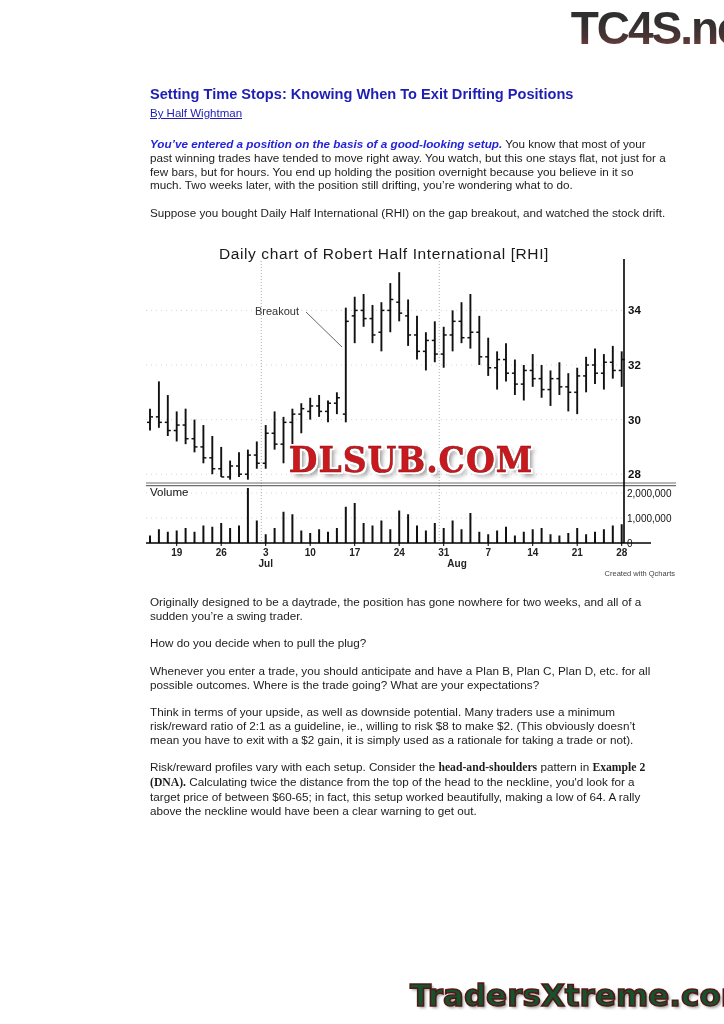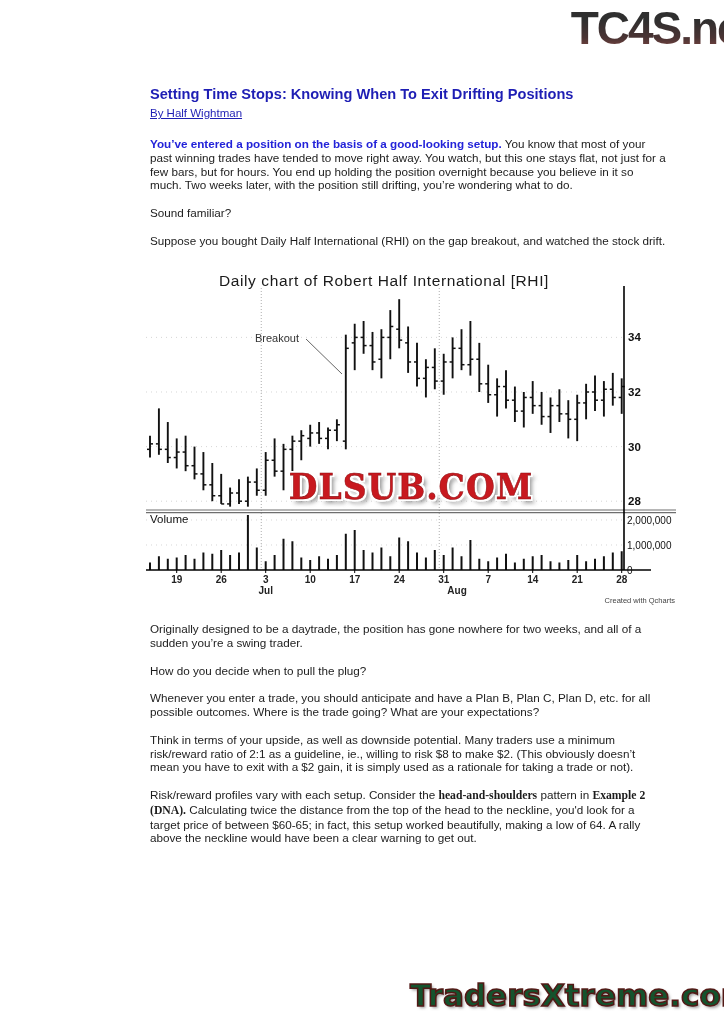--- a/index.html
+++ b/index.html
@@ -19,21 +19,21 @@
     background:linear-gradient(#2f2f2f 35%,#4a3434 70%,#8a4a44 100%);
     -webkit-background-clip:text;background-clip:text;
     -webkit-text-fill-color:transparent;
   }
   #corner-mark{position:absolute;top:2px;right:1px;width:9px;height:6px;background:#c64b44;opacity:.85;}
   
   #article{position:absolute;left:104px;top:86px;width:517px;margin-left:46px;}
   #article-title{font-size:14.6px;font-weight:bold;color:#1e1eb4;margin:0;line-height:17px;}
   #byline{font-size:11.5px;color:#1e1eb4;text-decoration:underline;line-height:14px;display:inline-block;margin:0 0 2px 0;cursor:pointer;}
   .para{font-size:11.7px;line-height:13.8px;margin:0 0 13.8px 0;}
-  .seg-lead{color:#2323d9;font-weight:bold;}
+  .seg-lead{color:#2323d9;font-weight:bold;font-style:italic;}
   .seg-bold{font-weight:bold;font-family:Liberation Serif, serif;}
   #intro-paragraphs{margin-top:15px;}
   
   #chart-figure{position:relative;width:530px;height:340px;margin:23px 0 12px -4px;}
   #chart-svg{position:absolute;left:0;top:0;}
   #watermark{
     position:absolute;left:118px;top:199px;width:294px;text-align:center;
     font-family:"DejaVu Serif","Liberation Serif",serif;font-weight:bold;
     font-size:33px;line-height:36px;letter-spacing:1px;
     color:#c8191f;-webkit-text-stroke:0.5px #8c0f12;
@@ -61,21 +61,20 @@
 
   <div id="tc4s-logo">TC4S.net</div>
   <div id="corner-mark"></div>
 
   <div id="article">
     <h1 id="article-title">Setting Time Stops: Knowing When To Exit Drifting Positions</h1>
     <a id="byline">By Half Wightman</a>
 
     <div id="intro-paragraphs">
         <p class="para"><span class="seg-lead">You’ve entered a position on the basis of a good-looking setup.</span><span> You know that most of your past winning trades have tended to move right away. You watch, but this one stays flat, not just for a few bars, but for hours. You end up holding the position overnight because you believe in it so much. Two weeks later, with the position still drifting, you’re wondering what to do.</span></p>
-        <p class="para"><span>Sound familiar?</span></p>
         <p class="para"><span>Suppose you bought Daily Half International (RHI) on the gap breakout, and watched the stock drift.</span></p>
       </div>
 
     <div id="chart-figure">
       <svg id="chart-svg" width="530" height="340" viewBox="0 0 530 340">
           <text x="238" y="16" text-anchor="middle" font-size="15.5" fill="#1a1a1a" letter-spacing="0.6">Daily chart of Robert Half International [RHI]</text>
           <g>
             <line x1="0" y1="67.4" x2="478" y2="67.4" stroke="#c4c4c4" stroke-width="0.7" stroke-dasharray="1,4"></line>
             <line x1="0" y1="122" x2="478" y2="122" stroke="#c4c4c4" stroke-width="0.7" stroke-dasharray="1,4"></line>
             <line x1="0" y1="176.6" x2="478" y2="176.6" stroke="#c4c4c4" stroke-width="0.7" stroke-dasharray="1,4"></line>

